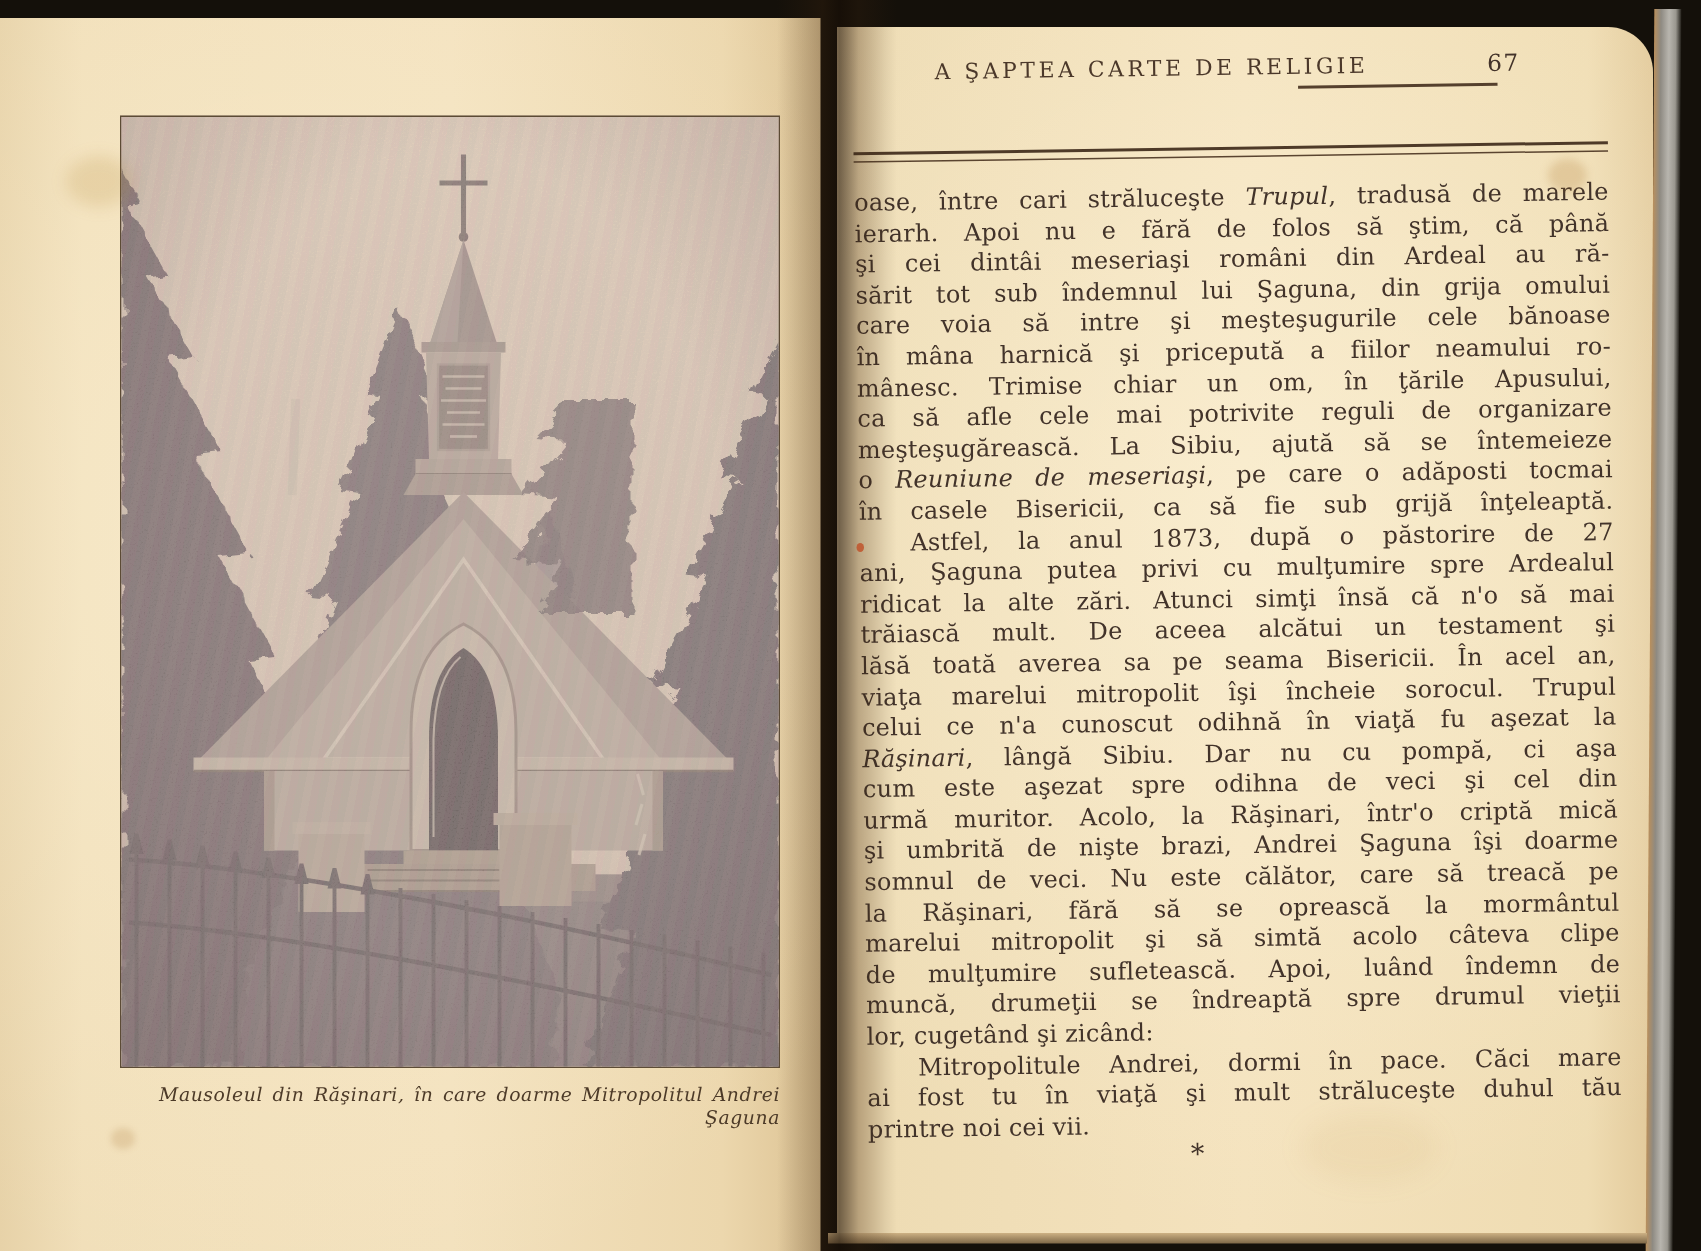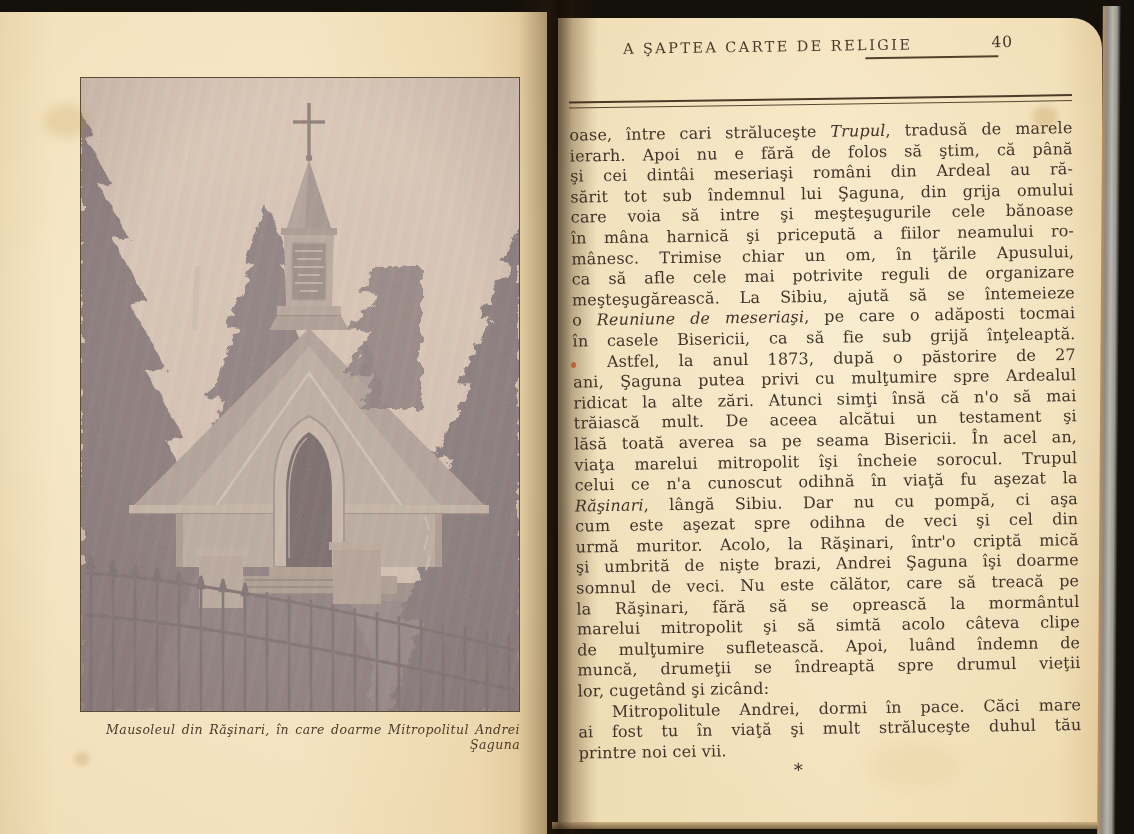--- a/index.html
+++ b/index.html
@@ -235,21 +235,21 @@
   </svg>
   <div class="moire"></div>
   <div class="photo-wash"></div>
 </div>
 
 <div class="caption">Mausoleul din Răşinari, în care doarme Mitropolitul Andrei Şaguna</div>
 
 <div class="content">
   <div class="pg-header">
     <div class="pg-title">A ŞAPTEA CARTE DE RELIGIE</div>
-    <div class="pg-num">40</div>
+    <div class="pg-num">67</div>
     <div class="rule-thin"></div>
   </div>
   <div class="rule-main"></div>
   <div class="body-text">
       <div class="line">oase, între cari străluceşte <i>Trupul</i>, tradusă de marele</div>
       <div class="line">ierarh.  Apoi nu e fără de folos să ştim, că până</div>
       <div class="line">şi cei dintâi meseriaşi români din Ardeal au ră-</div>
       <div class="line">sărit tot sub îndemnul lui Şaguna, din grija omului</div>
       <div class="line">care voia să intre şi meşteşugurile cele bănoase</div>
       <div class="line">în mâna harnică şi pricepută a fiilor neamului ro-</div>

